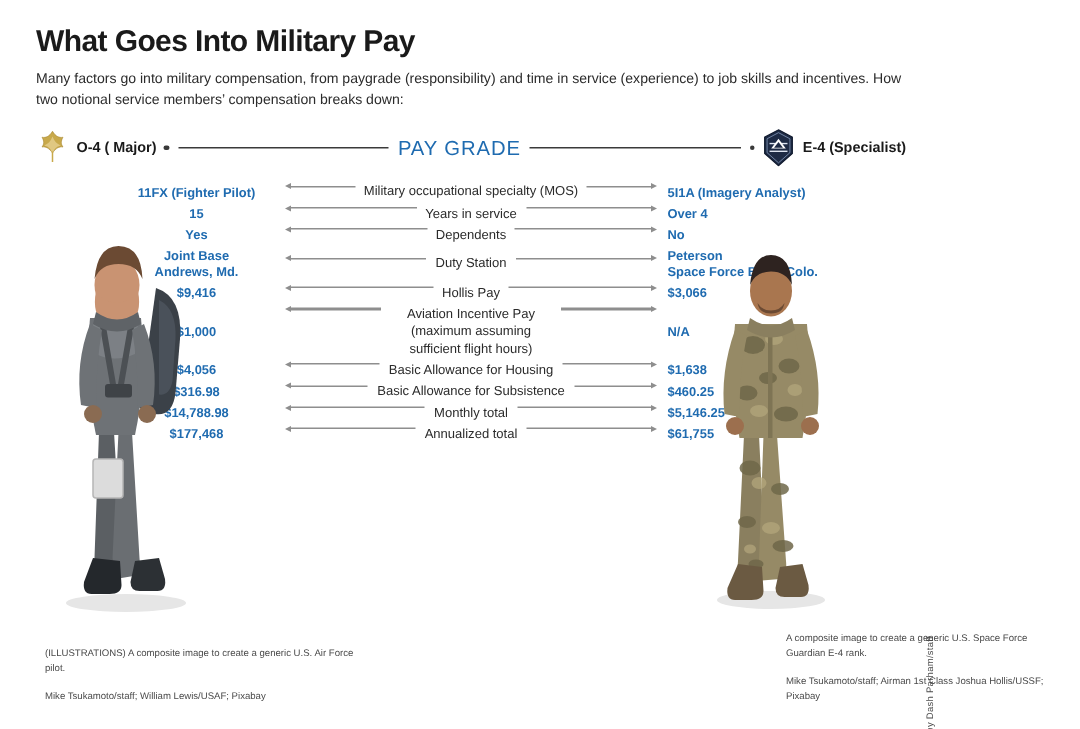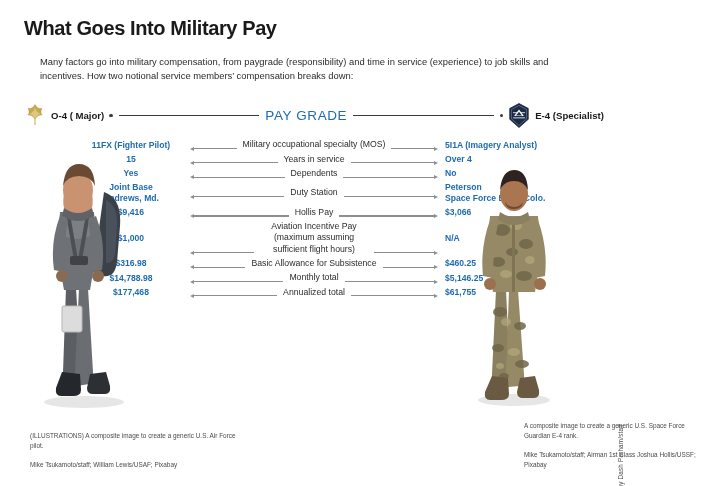--- a/index.html
+++ b/index.html
@@ -30,21 +30,21 @@
     font-weight: bold;
     letter-spacing: -0.4px;
     color: #1a1a1a;
     margin: 0 0 6px 0;
     line-height: 1.05;
   }
   .deck {
     font-size: 9.4px;
     line-height: 1.45;
     color: #2b2b2b;
-    margin: 16px;
+    margin: 0;
     max-width: 660px;
   }
 
   
   .paygrade-row {
     position: relative;
     height: 34px;
     margin-top: 9px;
     display: flex;
     align-items: center;
@@ -109,21 +109,21 @@
     font-weight: bold;
     color: #1f6bb0;
     line-height: 1.25;
     flex: 0 0 104px;
   }
   .cell-left { text-align: center; padding-right: 7px; }
   .cell-right { text-align: left; padding-left: 7px; }
   .cell-mid {
     flex: 1 1 auto;
     display: flex;
-    align-items: flex-end;
+    align-items: flex-start;
     justify-content: center;
     gap: 6px;
   }
   .mid-label {
     font-size: 8.7px;
     color: #2b2b2b;
     text-align: center;
     line-height: 1.3;
     white-space: nowrap;
     flex: 0 0 auto;
@@ -302,20 +302,35 @@
           </span>
           <div class="mid-label multi">Aviation Incentive Pay<br>(maximum assuming<br>sufficient flight hours)</div>
           <span class="conn">
             <span class="bar"></span>
             <span class="arrow-r"></span>
           </span>
         </div>
         <div class="cell-right">N/A</div>
       </div>
       <div class="crow">
+        <div class="cell-left">$4,056</div>
+        <div class="cell-mid">
+          <span class="conn">
+            <span class="arrow-l"></span>
+            <span class="bar"></span>
+          </span>
+          <div class="mid-label">Basic Allowance for Housing</div>
+          <span class="conn">
+            <span class="bar"></span>
+            <span class="arrow-r"></span>
+          </span>
+        </div>
+        <div class="cell-right">$1,638</div>
+      </div>
+      <div class="crow">
         <div class="cell-left">$316.98</div>
         <div class="cell-mid">
           <span class="conn">
             <span class="arrow-l"></span>
             <span class="bar"></span>
           </span>
           <div class="mid-label">Basic Allowance for Subsistence</div>
           <span class="conn">
             <span class="bar"></span>
             <span class="arrow-r"></span>

